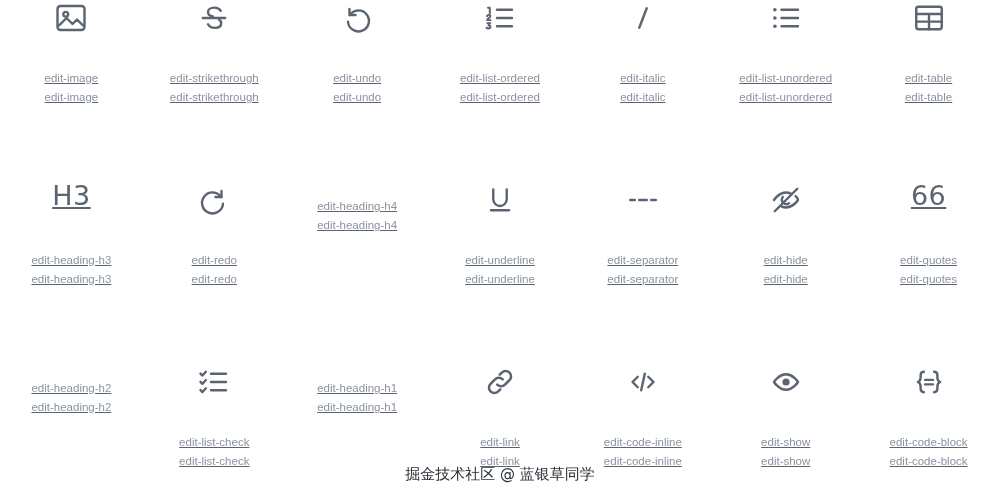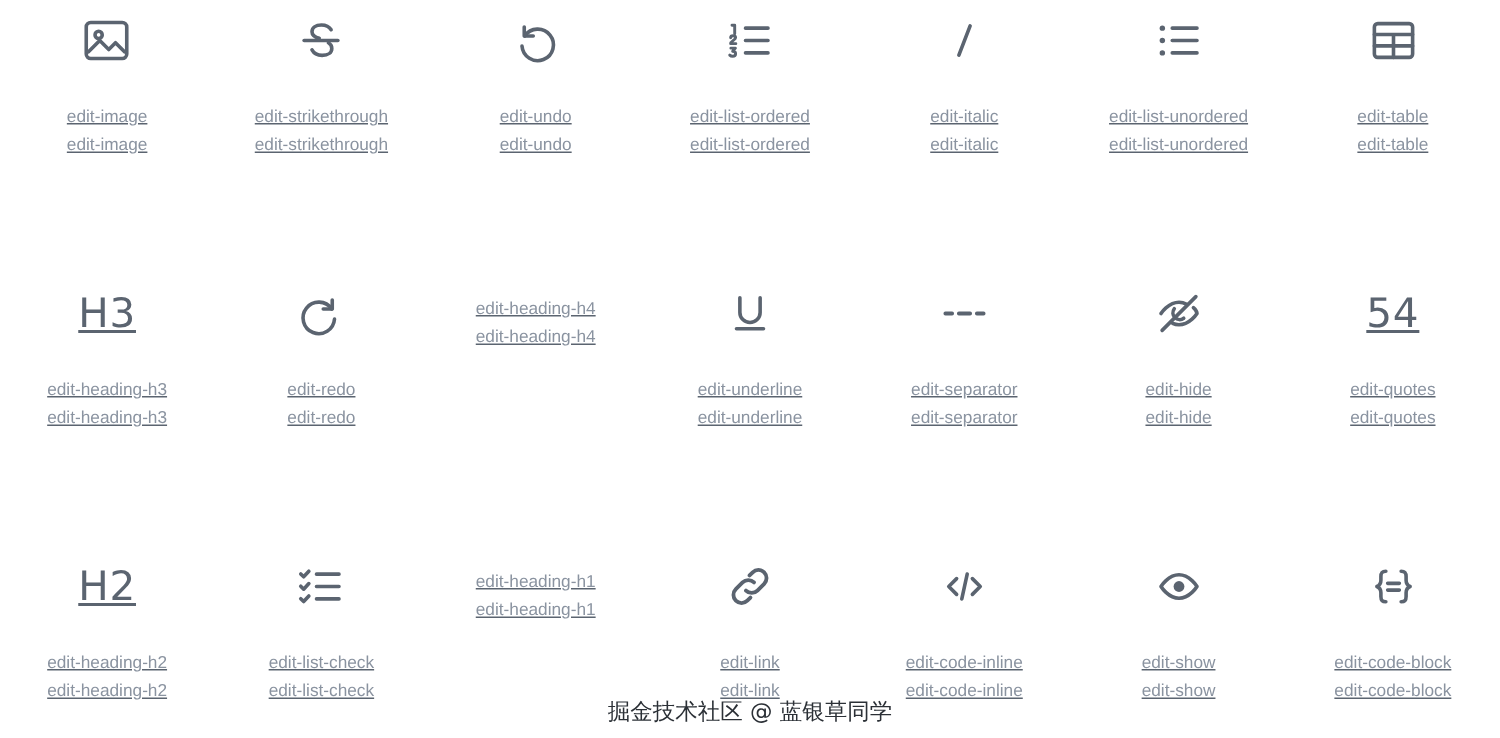--- a/index.html
+++ b/index.html
@@ -27,21 +27,21 @@
     align-items: center;
     justify-content: flex-start;
     padding-top: 0;
     box-sizing: border-box;
     text-decoration: underline;
   }
   .icon-box {
     width: 54px;
     height: 54px;
     display: flex;
-    align-items: center;
+    align-items: flex-start;
     justify-content: center;
     color: #5b6470;
   }
   .icon-box svg {
     display: block;
   }
   .glyph {
     font-size: 27px;
     line-height: 1;
     color: #5b6470;
@@ -216,30 +216,27 @@
         <path d="M9.9 9.9a3 3 0 0 0 4.2 4.2"></path>
         <path d="M4.5 19.5l15-15"></path>
       </svg>
     </div>
     <div class="label">edit-hide</div>
     <div class="label second">edit-hide</div>
   </div>
 
   <div class="cell">
     <div class="icon-box">
-      <span class="glyph">54</span>
+      <span class="glyph">66</span>
     </div>
     <div class="label">edit-quotes</div>
     <div class="label second">edit-quotes</div>
   </div>
 
   <div class="cell">
-    <div class="icon-box">
-      <span class="glyph">H2</span>
-    </div>
     <div class="label">edit-heading-h2</div>
     <div class="label second">edit-heading-h2</div>
   </div>
 
   <div class="cell">
     <div class="icon-box">
       <svg width="36" height="36" viewBox="0 0 24 24" fill="none" stroke="currentColor" stroke-width="1.6" stroke-linecap="round" stroke-linejoin="round">
         <path d="M10 6.5h10M10 12h10M10 17.5h10"></path>
         <path d="M3 6.4l1.3 1.3L6.6 5.2"></path>
         <path d="M3 11.9l1.3 1.3 2.3-2.5"></path>

